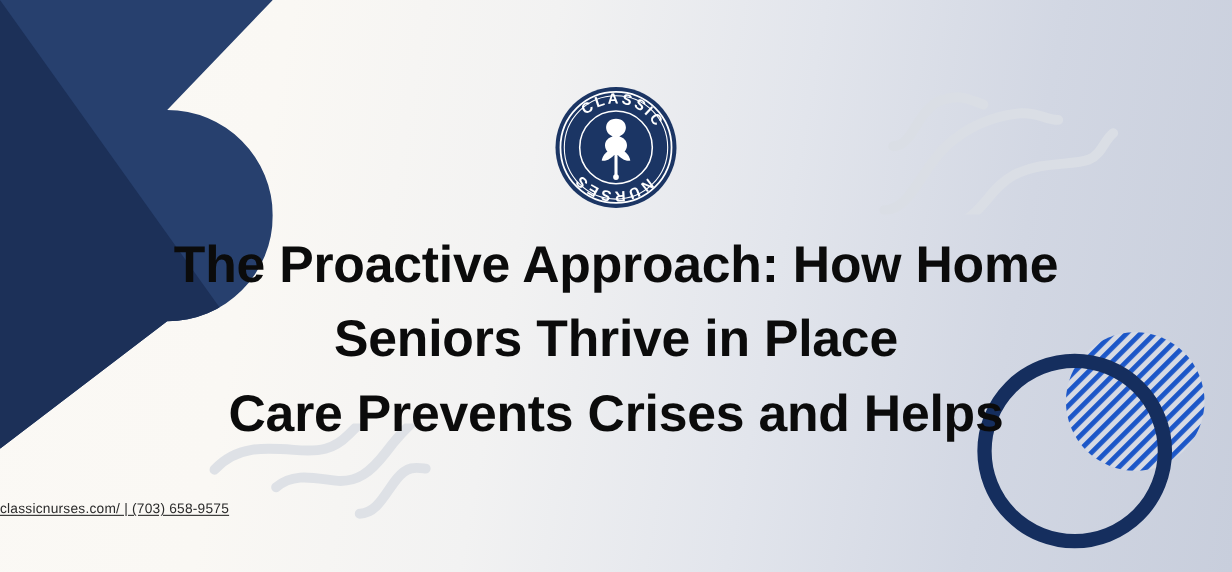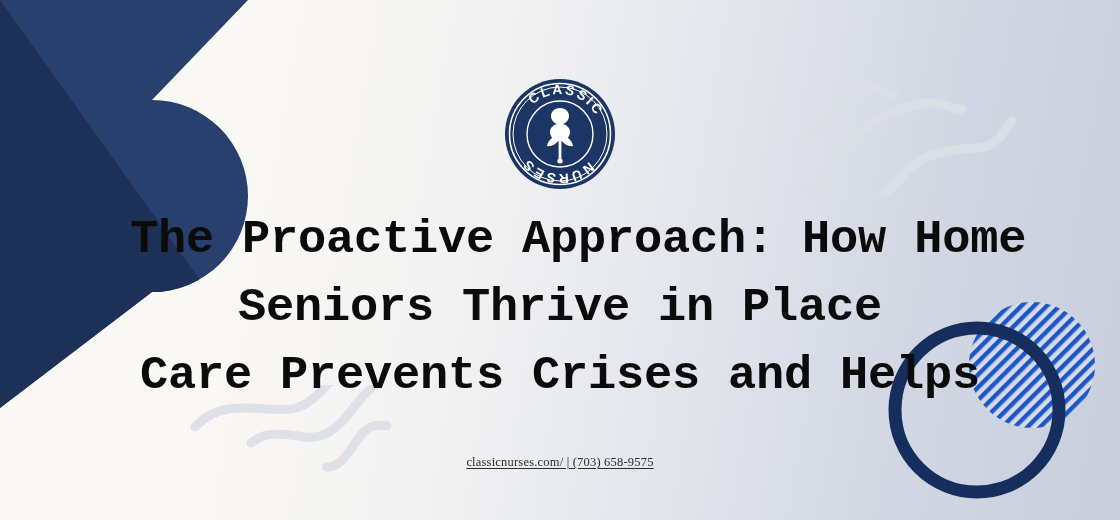--- a/index.html
+++ b/index.html
@@ -74,37 +74,37 @@
   
   .title {
     position: absolute;
     left: 0;
     right: 0;
     top: 206px;
     margin: 0;
     padding: 0 130px;
     box-sizing: border-box;
     text-align: center;
-    font-family: Liberation Mono, monospace;
+    font-family: Liberation Sans, sans-serif;
     font-weight: bold;
     font-size: 47px;
     line-height: 68px;
     letter-spacing: -0.2px;
     color: #0B0B0B;
   }
   .title .tline { display: block; white-space: nowrap; }
 
   
   .footer {
     position: absolute;
     left: 0;
     right: 0;
     top: 455px;
-    text-align: center;
-    font-family: Liberation Serif, serif;
+    text-align: left;
+    font-family: Liberation Sans, sans-serif;
     font-size: 12.5px;
     letter-spacing: 0.2px;
     color: #2A2A2A;
   }
   .footer a,
   .footer .flink {
     color: #2A2A2A;
     text-decoration: underline;
     text-underline-offset: 2px;
   }

